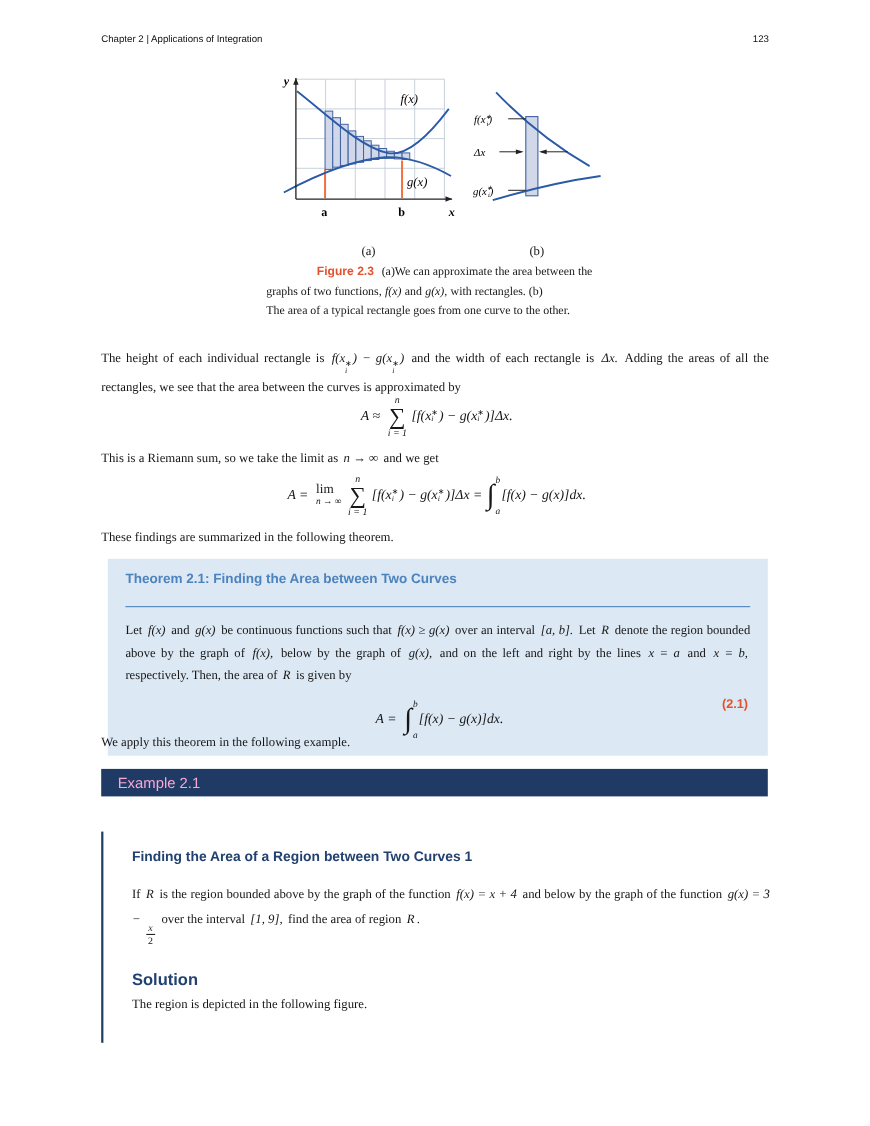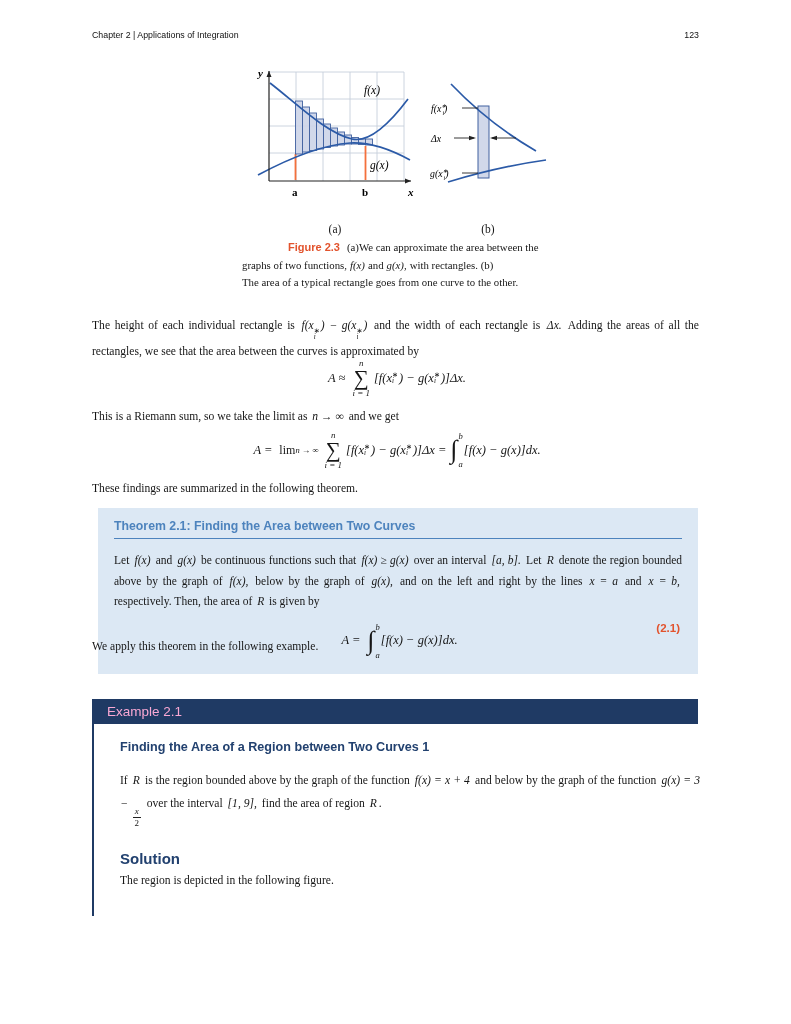--- a/index.html
+++ b/index.html
@@ -22,33 +22,33 @@
   
   .ss{display:inline-flex;flex-direction:column;align-items:flex-start;font-size:7.2px;
       line-height:6.4px;vertical-align:-4px;font-style:normal;margin-right:1px;}
   .ss .sub{font-style:italic;}
   
   .formula{display:flex;align-items:center;justify-content:center;font-size:12.5px;font-style:italic;}
   .formula .pad{margin:0 3px;}
   .bigop{display:inline-flex;flex-direction:column;align-items:center;font-size:9px;line-height:9px;
          font-style:italic;margin:0 4px;}
   .op-sym{font-size:21px;line-height:21px;font-style:normal;}
-  .limstack{display:inline-flex;flex-direction:row;align-items:flex-start;line-height:11px;margin:0 2px 0 4px;}
+  .limstack{display:inline-flex;flex-direction:column;align-items:flex-start;line-height:11px;margin:0 2px 0 4px;}
   .limstack .limw{font-style:normal;font-size:12px;}
   .limstack .limsub{font-size:8.5px;}
   .intgrp{display:inline-flex;align-items:center;margin:0 1px 0 4px;}
   .int-sym{font-size:26px;line-height:26px;font-style:normal;}
   .intlim{display:inline-flex;flex-direction:column;justify-content:space-between;height:32px;
           font-size:8.5px;margin-left:1px;}
   .intlim .t{align-self:flex-start;margin-top:-3px;}
   .intlim .b{align-self:flex-start;margin-bottom:-3px;}
   
   .thm{background:#dce8f4;width:600px;box-sizing:border-box;padding:11px 16px 12px 16px;}
   .thm-title{font-family:"Liberation Sans",sans-serif;font-weight:bold;font-size:12.3px;color:#4d83bd;
-             border-bottom:1.6px solid #4d83bd;padding-bottom:5px;margin-bottom:11px;}
+             border-bottom:1.6px solid #4d83bd;padding-bottom:18px;margin-bottom:11px;}
   .thm-body{font-size:11.5px;line-height:20.5px;text-align:justify;}
   .thm-body .mi{margin:0 2px;}
   .eqrow{position:relative;margin-top:8px;height:42px;}
   .eqrow .formula{height:42px;}
   .eqnum{position:absolute;right:2px;top:2px;font-family:"Liberation Sans",sans-serif;
          font-weight:bold;font-size:11.5px;color:#e2532d;font-style:normal;}
   
   .ex-bar{width:606px;height:25px;background:#1f3a64;color:#f9a8d4;
           font-family:"Liberation Sans",sans-serif;font-size:13.5px;line-height:25px;
           padding-left:15px;box-sizing:border-box;}
@@ -242,24 +242,24 @@
               <span class="t">b</span>
               <span class="b">a</span>
             </span>
         </span>
         <span>[f(x) − g(x)]dx.</span>
       </div>
       <span class="eqnum">(2.1)</span>
     </div>
   </div>
 
-  <div class="abs para" style="left:92px;top:636px;">We apply this theorem in the following example.</div>
+  <div class="abs para" style="left:92px;top:664px;">We apply this theorem in the following example.</div>
 
   <div class="abs ex-bar" style="left:92px;top:699px;">Example 2.1</div>
-  <div class="abs ex-body" style="left:92px;top:724px;">
+  <div class="abs ex-body" style="left:92px;top:756px;">
     <div class="ex-head">Finding the Area of a Region between Two Curves 1</div>
     <div class="ex-para">
       <span>If </span><span class="mi">R</span><span> is the region bounded above by the graph of the function </span><span class="mi">f(x) = x + 4</span><span> and below by the graph of the function </span><span class="mi">g(x) = 3 −</span><span class="frac">
           <span class="num">x</span>
           <span class="den">2</span>
         </span><span> over the interval </span><span class="mi">[1, 9],</span><span> find the area of region </span><span class="mi">R</span><span>.</span>
     </div>
     <div class="sol-label">Solution</div>
     <div class="sol-text">The region is depicted in the following figure.</div>
   </div>

